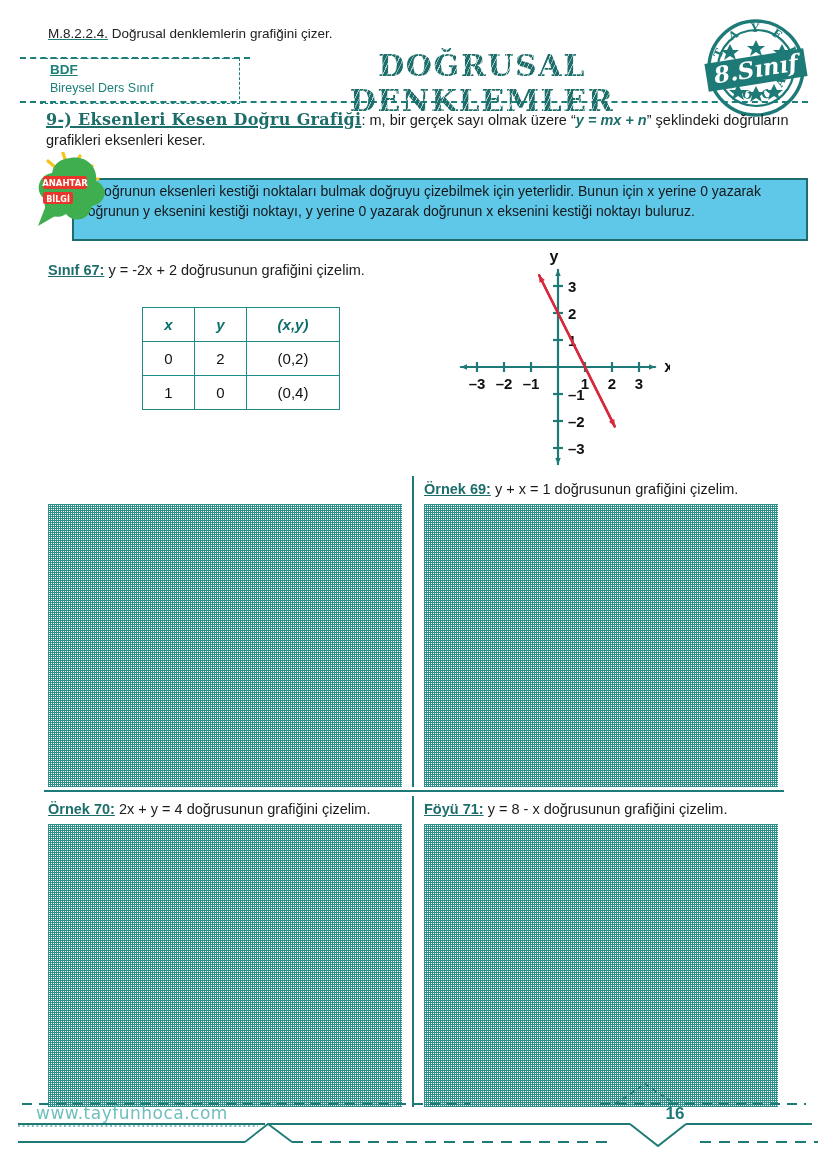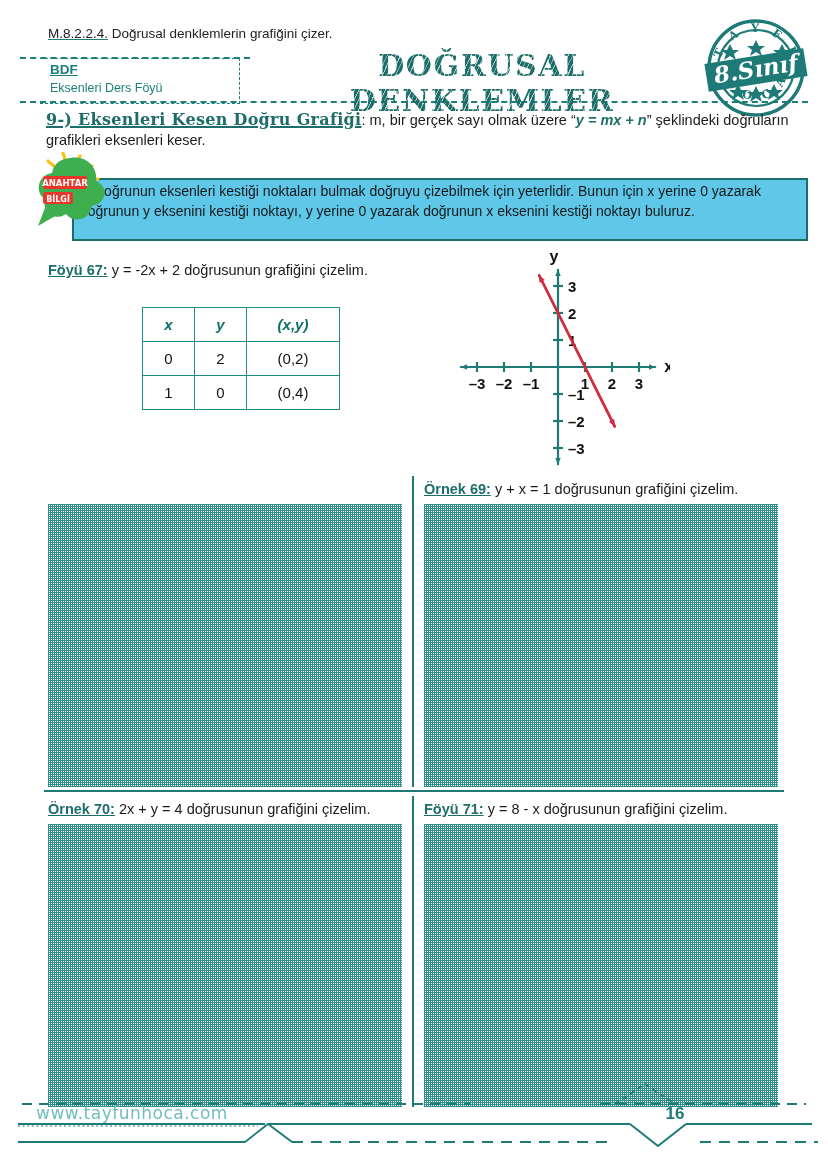--- a/index.html
+++ b/index.html
@@ -95,21 +95,21 @@
 <div class="page">
 
   <div class="obj-line">
     <span class="obj-code">M.8.2.2.4.</span>
     <span>Doğrusal denklemlerin grafiğini çizer.</span>
   </div>
 
   <div class="head-dash2"></div>
   <div class="bdf-box"></div>
   <div class="bdf-title">BDF</div>
-  <div class="bdf-sub">Eksenleri Ders Föyü</div>
+  <div class="bdf-sub">Bireysel Ders Sınıf</div>
   <div class="head-dash"></div>
 
   <div class="main-title">
     <span class="t">DOĞRUSAL DENKLEMLER</span>
   </div>
 
   <div class="stamp">
     <svg width="112" height="108" viewBox="0 0 112 108">
       <g fill="none" stroke="#1d7a76">
         <circle cx="56" cy="54" r="47" stroke-width="3.4"></circle>
@@ -166,21 +166,21 @@
       <g>
         <rect x="7" y="24" width="44" height="13" rx="2.5" fill="#e8372a"></rect>
         <text x="29" y="34" text-anchor="middle" font-family="DejaVu Sans, sans-serif" font-size="8.5" font-weight="bold" fill="#ffffff">ANAHTAR</text>
         <rect x="7" y="40" width="30" height="12" rx="2.5" fill="#e8372a"></rect>
         <text x="22" y="49.5" text-anchor="middle" font-family="DejaVu Sans, sans-serif" font-size="8" font-weight="bold" fill="#ffffff">BİLGİ</text>
       </g>
     </svg>
   </div>
 
   <div class="ex67">
-    <span class="ex-lbl">Föyü 67:</span><span> y = -2x + 2 doğrusunun grafiğini çizelim.</span>
+    <span class="ex-lbl">Sınıf 67:</span><span> y = -2x + 2 doğrusunun grafiğini çizelim.</span>
   </div>
 
   <table class="vt">
     <tbody>
         <tr class="hd">
       <td>x</td>
       <td>y</td>
       <td class="wide">(x,y)</td>
     </tr>
     <tr>

